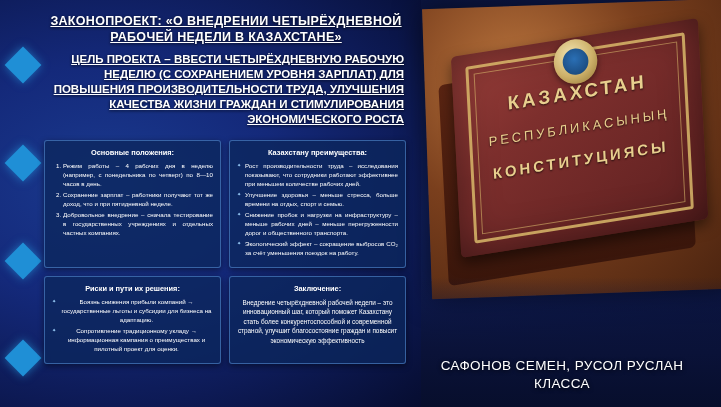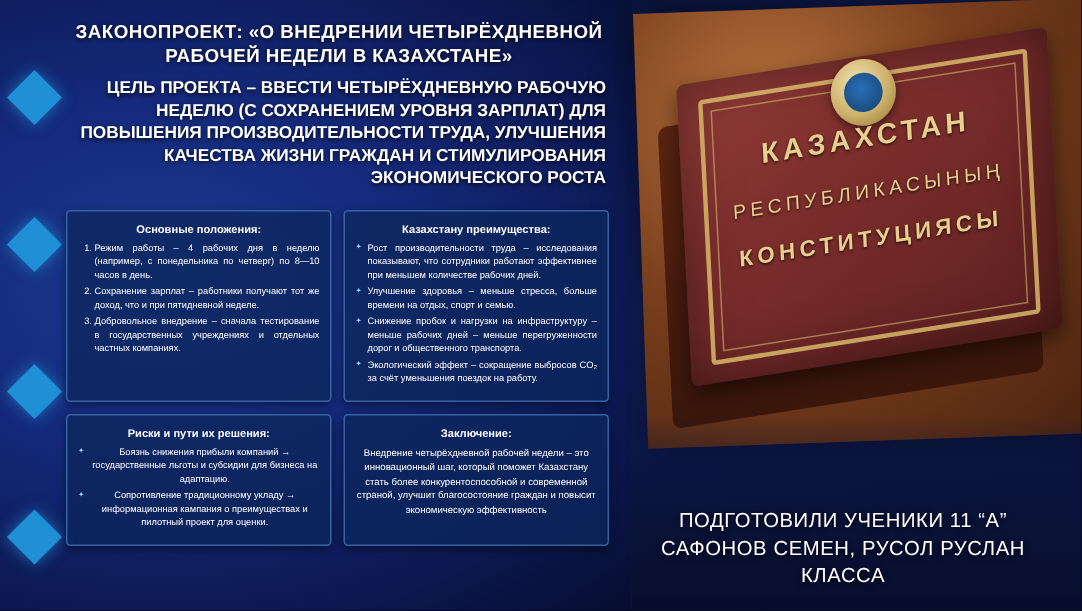--- a/index.html
+++ b/index.html
@@ -137,20 +137,21 @@
   .d3 { left: 10px;  top: 248px; }
   .d4 { left: 10px;  top: 345px; }
 
   
   .header {
     position: absolute;
     left: 48px;
     top: 14px;
     width: 356px;
     text-align: center;
+    text-decoration: underline;
   }
   .title {
     font-size: 12.5px;
     font-weight: bold;
     line-height: 1.25;
     letter-spacing: .3px;
     text-shadow: 0 1px 3px rgba(0,0,0,.8);
   }
   .subtitle {
     margin-top: 7px;
@@ -301,18 +302,17 @@
 
       <div class="card">
         <h4>Заключение:</h4>
         <p class="body">Внедрение четырёхдневной рабочей недели – это инновационный шаг, который поможет Казахстану стать более конкурентоспособной и современной страной, улучшит благосостояние граждан и повысит экономическую эффективность</p>
       </div>
     </div>
 
   </div>
 
   <div class="credits">
-    <div>ПОДГОТОВИЛИ УЧЕНИКИ 11 “А”</div>
     <div>САФОНОВ СЕМЕН, РУСОЛ РУСЛАН</div>
     <div>КЛАССА</div>
   </div>
 
 </div>
 
 </body></html>

